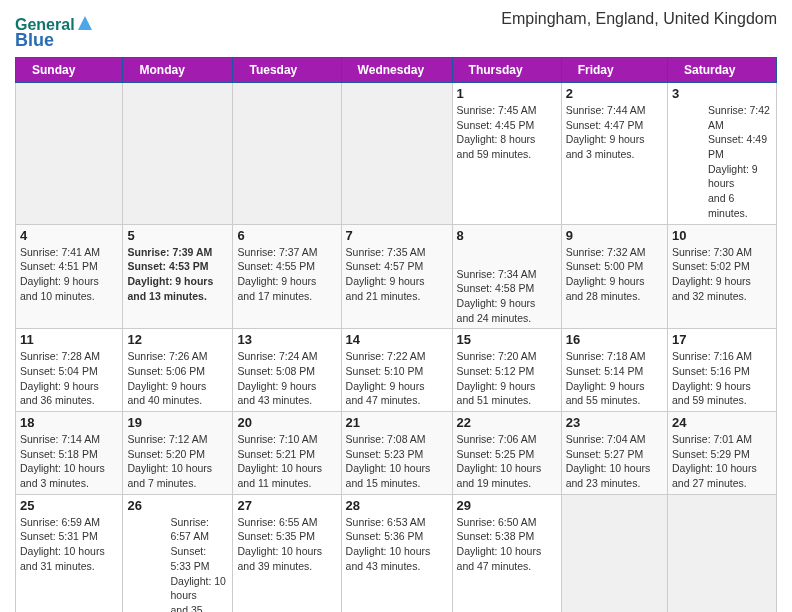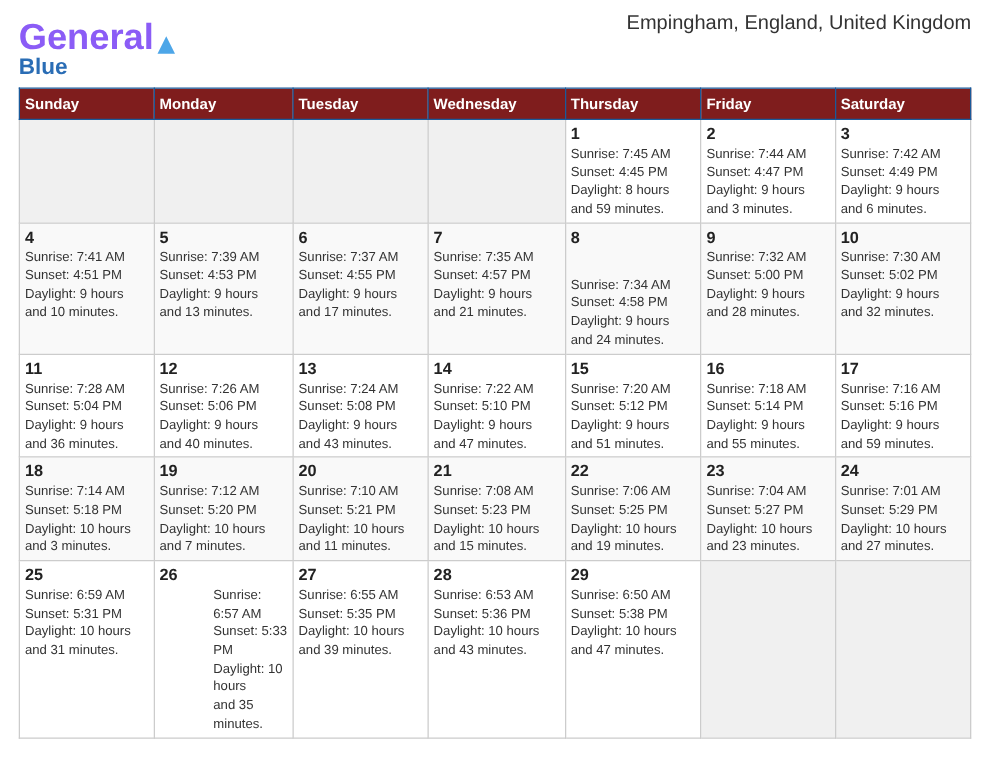--- a/index.html
+++ b/index.html
@@ -38,23 +38,23 @@
       font-size: 16px;
       font-weight: normal;
       color: #333;
     }
     .calendar {
       width: 100%;
       border-collapse: collapse;
       font-size: 10.5px;
     }
     .calendar thead tr th {
-      background-color: #7f1d1d;
+      background-color: #a21caf;
       color: #fff;
-      padding: 5px 4px;
+      padding: 5px 16px;
       text-align: left;
       font-size: 12px;
       border: 1px solid #1a5a9a;
     }
     .calendar tbody tr td {
       border: 1px solid #ccc;
       vertical-align: top;
       padding: 3px 4px;
       width: 113px;
       min-height: 80px;
@@ -77,21 +77,21 @@
     .empty-cell {
       background: #f0f0f0 !important;
     }
   </style>
 </head>
 <body>
 
 <div class="header-area">
   <div class="logo">
     <div class="logo-line">
-      <span style="font-size:29px; font-weight:bold; color:#8b5cf6;">General</span>
+      <span style="font-size:16px; font-weight:bold; color:#0f766e;">General</span>
       <svg width="18" height="18" viewBox="0 0 18 18" style="margin-left:1px; margin-bottom:2px;">
         <polygon points="2,16 9,2 16,16" fill="#4da6e8"></polygon>
       </svg>
     </div>
     <span style="font-size:18px; font-weight:bold; color:#2a6db5; margin-top:-4px;">Blue</span>
   </div>
   <div class="title-area">
     <h2>Empingham, England, United Kingdom</h2>
   </div>
 </div>
@@ -123,37 +123,37 @@
         </td>
         <td>
           <div class="day-number">2</div>
           <div class="day-info" style="white-space: pre-line;">Sunrise: 7:44 AM
 Sunset: 4:47 PM
 Daylight: 9 hours
 and 3 minutes.</div>
         </td>
         <td>
           <div class="day-number">3</div>
-          <div class="day-info" style="white-space: pre-line;">Sunrise: 7:42 AM
+          <div class="day-info" style="white-space: pre-line; margin-left: 36px;">Sunrise: 7:42 AM
 Sunset: 4:49 PM
 Daylight: 9 hours
 and 6 minutes.</div>
         </td>
       </tr>
       <tr>
         <td>
           <div class="day-number">4</div>
           <div class="day-info" style="white-space: pre-line;">Sunrise: 7:41 AM
 Sunset: 4:51 PM
 Daylight: 9 hours
 and 10 minutes.</div>
         </td>
         <td>
           <div class="day-number">5</div>
-          <div class="day-info" style="white-space: pre-line;">Sunrise: 7:39 AM
+          <div class="day-info" style="white-space: pre-line; font-weight: bold;">Sunrise: 7:39 AM
 Sunset: 4:53 PM
 Daylight: 9 hours
 and 13 minutes.</div>
         </td>
         <td>
           <div class="day-number">6</div>
           <div class="day-info" style="white-space: pre-line;">Sunrise: 7:37 AM
 Sunset: 4:55 PM
 Daylight: 9 hours
 and 17 minutes.</div>

